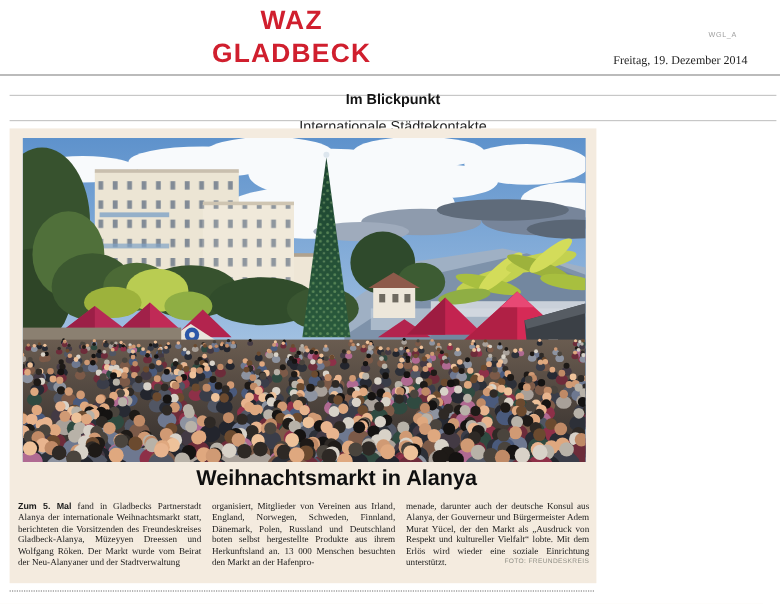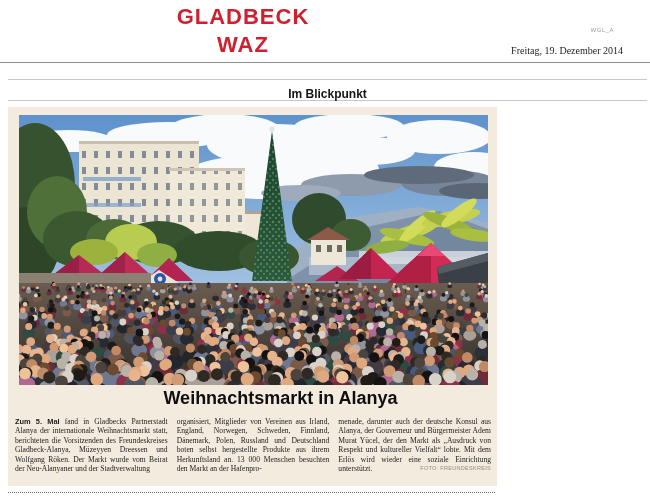--- a/index.html
+++ b/index.html
@@ -37,34 +37,35 @@
           font-size:5.5px;color:#8e8e85;letter-spacing:0.3px;}
 
   .dotted-rule{position:absolute;top:492px;left:8px;width:487px;height:0;border-top:1px dotted #6e6e6e;}
 </style>
 </head>
 <body>
 
 <div class="page">
 
   <div class="masthead">
+    <div>WAZ</div>
     <div>GLADBECK</div>
-    <div>WAZ</div>
   </div>
 
   <div class="edition-code">WGL_A</div>
   <div class="dateline">Freitag, 19. Dezember 2014</div>
   <div class="rule-full"></div>
 
   <div class="band">
     <svg class="chevrons" width="30" height="13" viewBox="0 0 30 13">
       <polygon points="0,0 8,0 15,6.5 8,13 0,13 7,6.5" fill="#a79a67"></polygon>
       <polygon points="12,0 20,0 27,6.5 20,13 12,13 19,6.5" fill="#a79a67"></polygon>
     </svg>
     <span class="kicker">Im Blickpunkt</span>
+    <span class="topic">Internationale Städtekontakte</span>
   </div>
 
   <div class="feature">
 
     <div class="photo">
       <svg width="469" height="270" viewBox="0 0 469 270">
         <defs>
           <linearGradient id="sky" x1="0" y1="0" x2="0" y2="1">
             <stop offset="0" stop-color="#5e92cc"></stop>
               <stop offset="1" stop-color="#a9c6e4"></stop>

